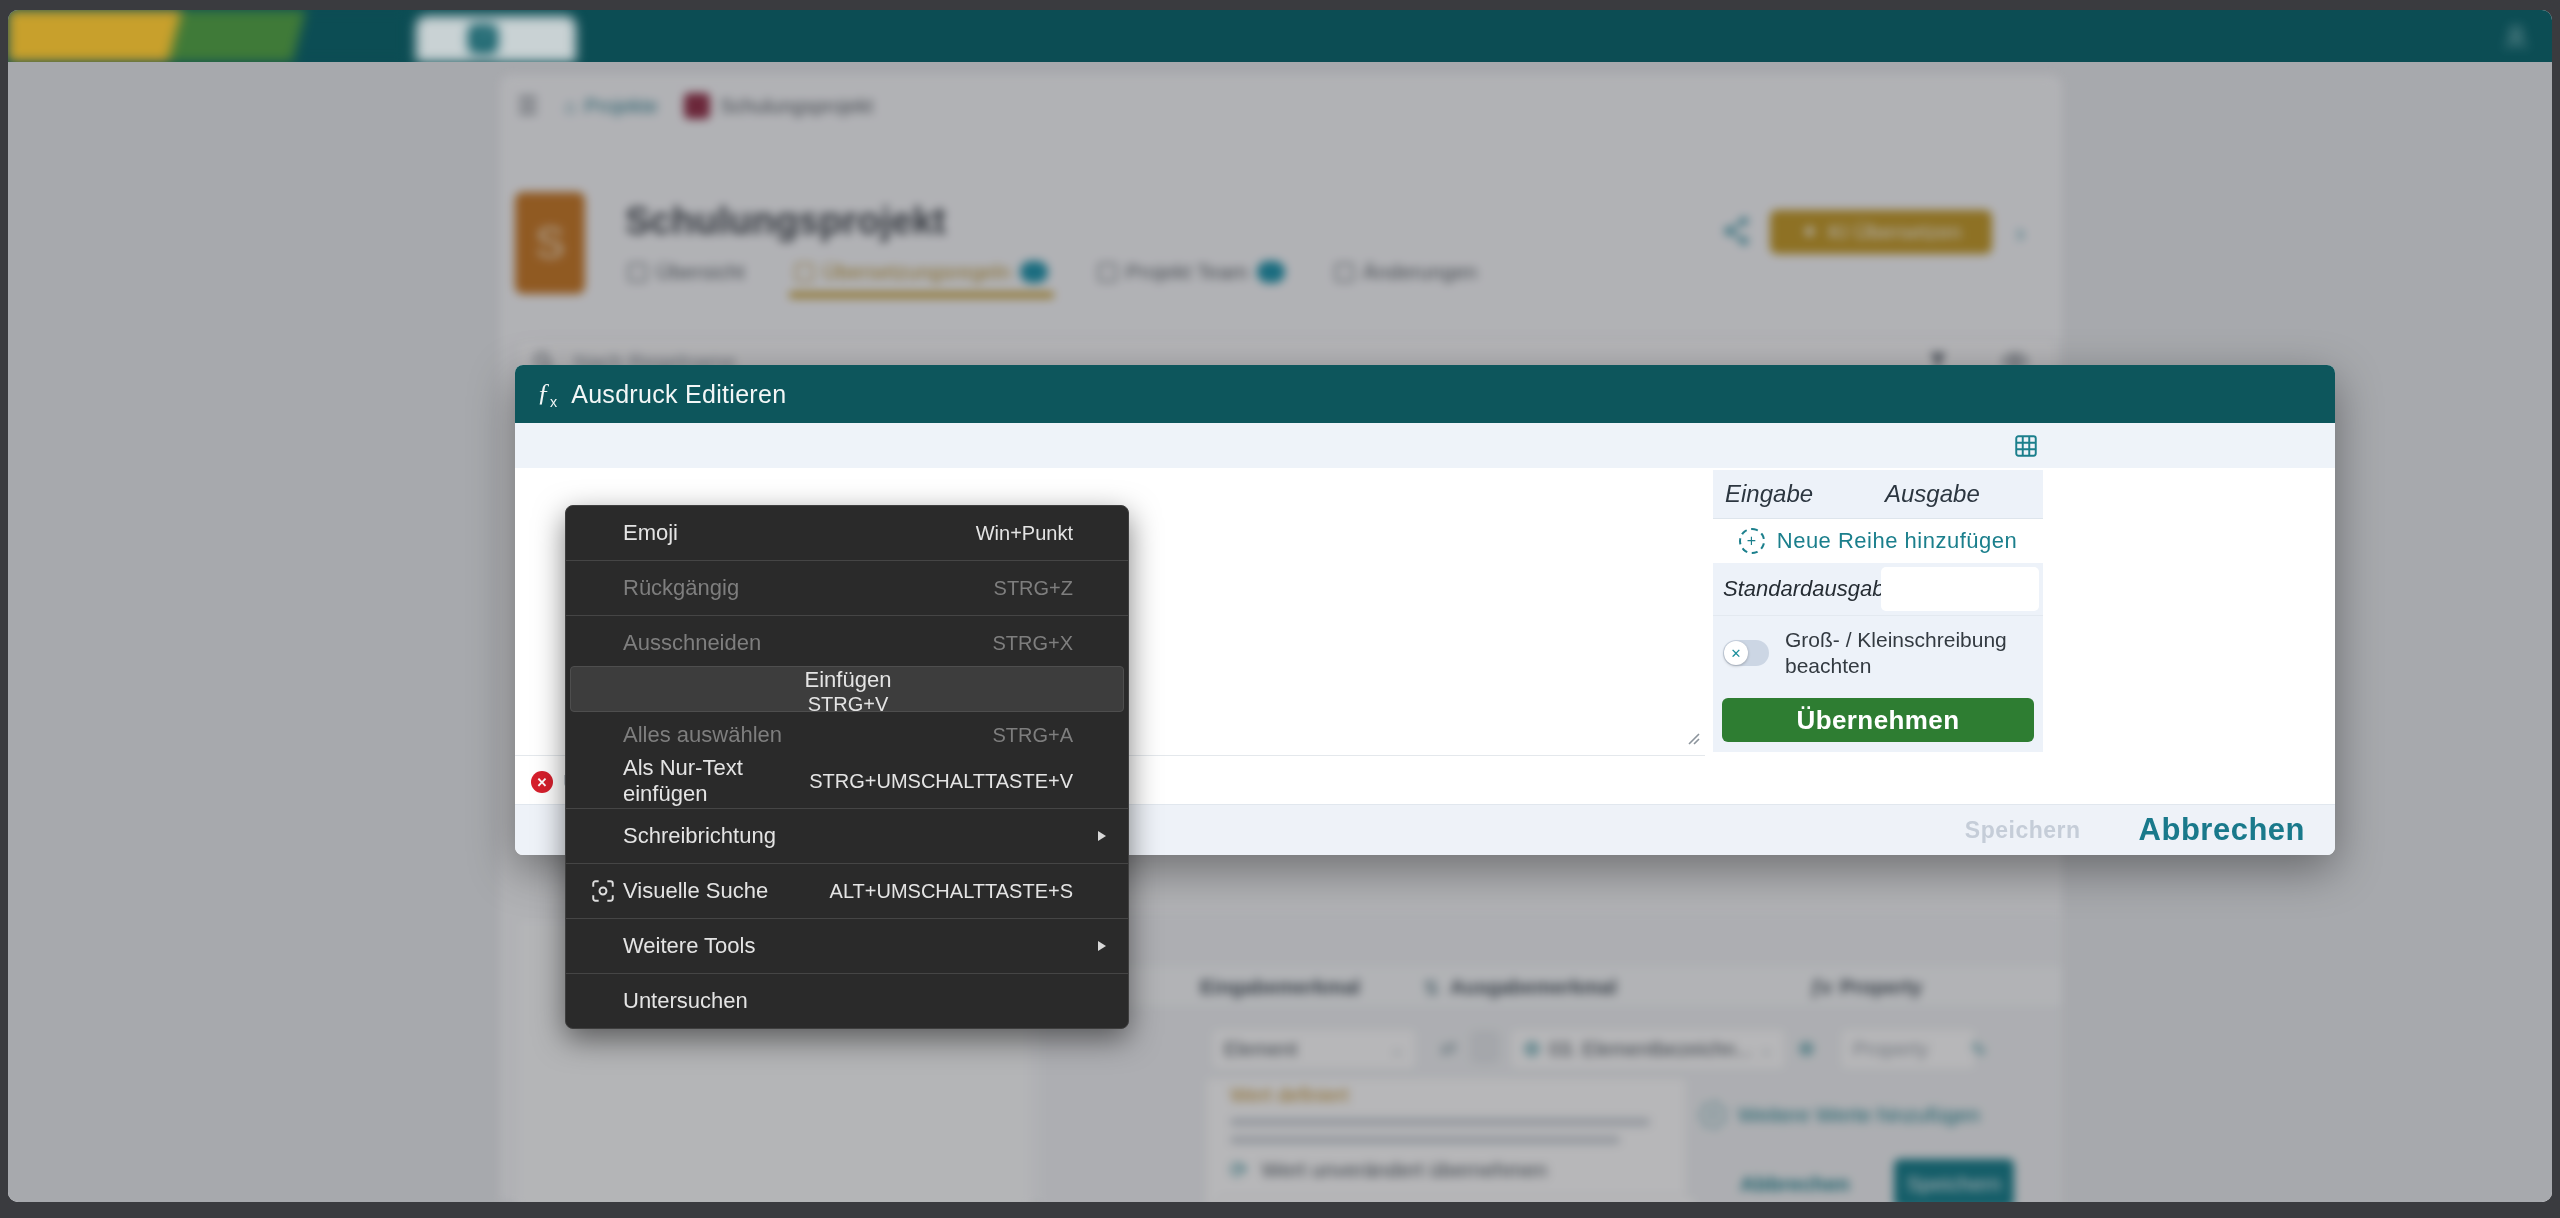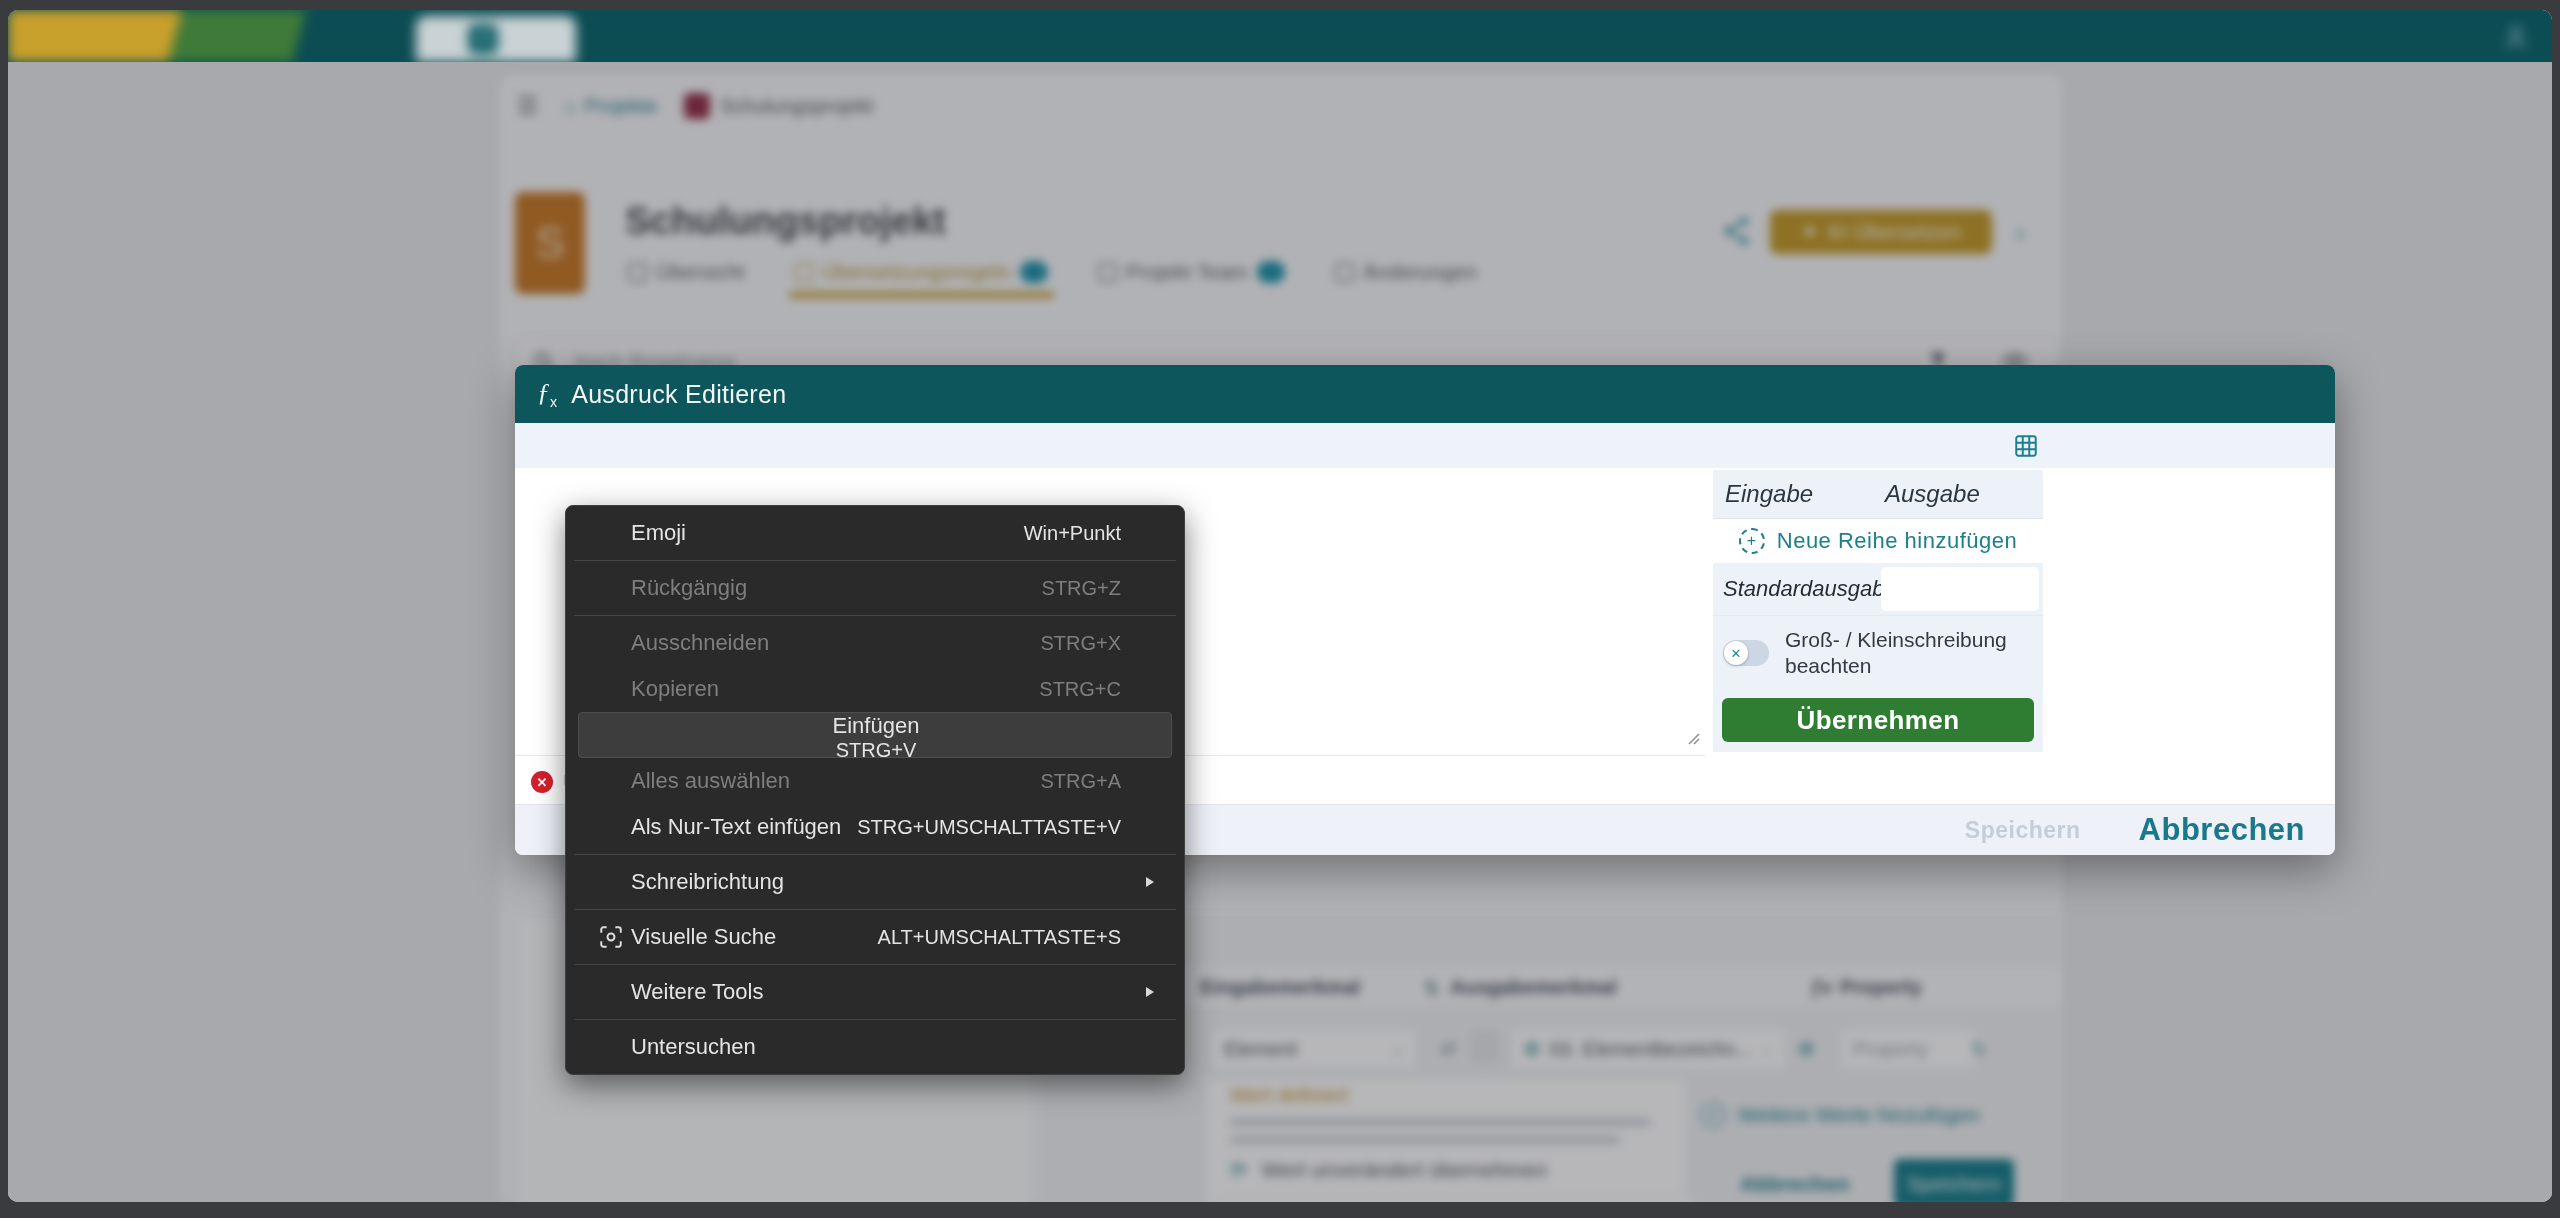--- a/index.html
+++ b/index.html
@@ -96,22 +96,22 @@
         box-shadow:0 1px 3px rgba(0,0,0,.25);display:flex;align-items:center;justify-content:center;
         color:#1b8f9c;font-size:13px;}
   .tog-lbl{font-size:21px;color:#333a41;line-height:1.25;width:240px;}
   .apply-btn{margin:8px 9px 10px 9px;height:44px;background:#2e7d32;border-radius:6px;color:#fff;font-size:26px;
              font-weight:bold;display:flex;align-items:center;justify-content:center;letter-spacing:.4px;}
   .m-footer{position:absolute;left:0;bottom:0;right:0;height:50px;background:#eef2f8;border-top:1px solid #e1e7ee;
             border-radius:0 0 8px 8px;display:flex;align-items:center;justify-content:flex-end;gap:58px;padding-right:30px;}
   .save-dis{font-size:23px;font-weight:bold;color:#c5cdd8;letter-spacing:.5px;}
   .cancel{font-size:31px;font-weight:bold;color:#19798b;letter-spacing:.5px;}
   
-  .cmenu{position:absolute;left:557px;top:495px;width:620px;z-index:50;background:#2a2a2a;border:1px solid #3f3f3f;
-         border-radius:8px;box-shadow:0 10px 30px rgba(0,0,0,.5);padding:4px 8px;box-sizing:border-box;}
+  .cmenu{position:absolute;left:557px;top:495px;width:564px;z-index:50;background:#2a2a2a;border:1px solid #3f3f3f;
+         border-radius:8px;box-shadow:0 10px 30px rgba(0,0,0,.5);padding:4px 0;box-sizing:border-box;}
   .cm-item{position:relative;display:flex;align-items:center;height:46px;padding:0 55px 0 57px;color:#e4e4e4;}
   .cm-item .lab{flex:1;font-size:22px;}
   .cm-item .sc{font-size:20px;}
   .cm-item.disabled{color:#7e7e7e;}
   .cm-item.hl{background:#3d3d3d;border:1px solid #4e4e4e;border-radius:4px;margin:0 4px;padding:0 50px 0 52px;height:44px;flex-direction:column;}
   .cm-sep{height:1px;background:#454545;margin:4px 0;}
   .mi-ico{position:absolute;left:24px;top:10px;}
   .arrow{position:absolute;right:22px;top:50%;margin-top:-5px;width:0;height:0;
          border-left:8px solid #d8d8d8;border-top:5px solid transparent;border-bottom:5px solid transparent;}
 </style>
@@ -317,24 +317,20 @@
       <div class="cm-sep"></div>
       <div class="cm-item disabled">
         <span class="lab">Rückgängig</span>
           <span class="sc">STRG+Z</span>
       </div>
       <div class="cm-sep"></div>
       <div class="cm-item disabled">
         <span class="lab">Ausschneiden</span>
           <span class="sc">STRG+X</span>
       </div>
-      <div class="cm-item disabled">
-        <span class="lab">Kopieren</span>
-          <span class="sc">STRG+C</span>
-      </div>
       <div class="cm-item hl">
         <span class="lab">Einfügen</span>
           <span class="sc">STRG+V</span>
       </div>
       <div class="cm-item disabled">
         <span class="lab">Alles auswählen</span>
           <span class="sc">STRG+A</span>
       </div>
       <div class="cm-item">
         <span class="lab">Als Nur-Text einfügen</span>

